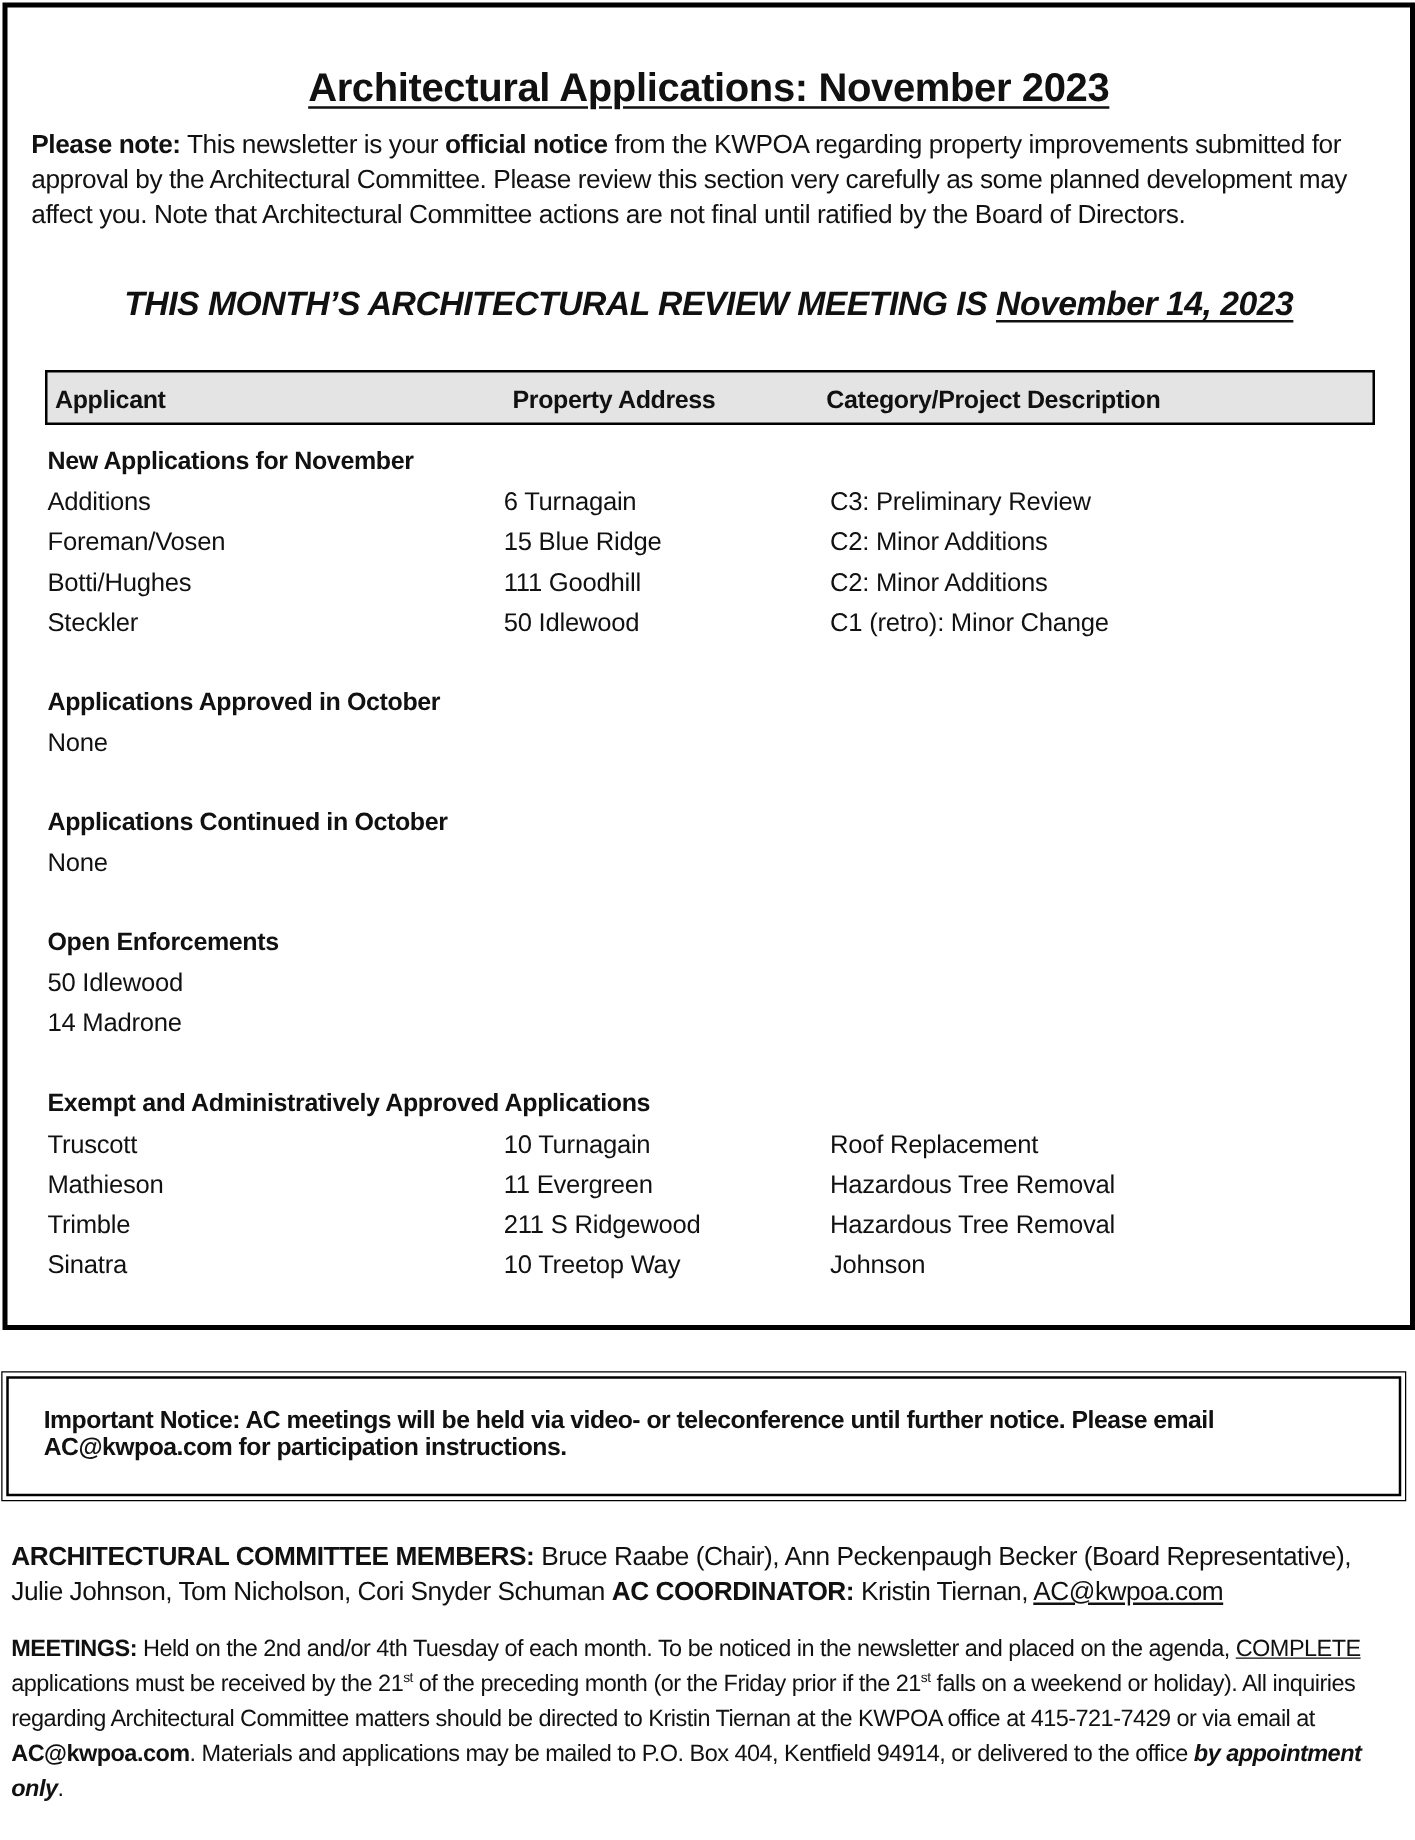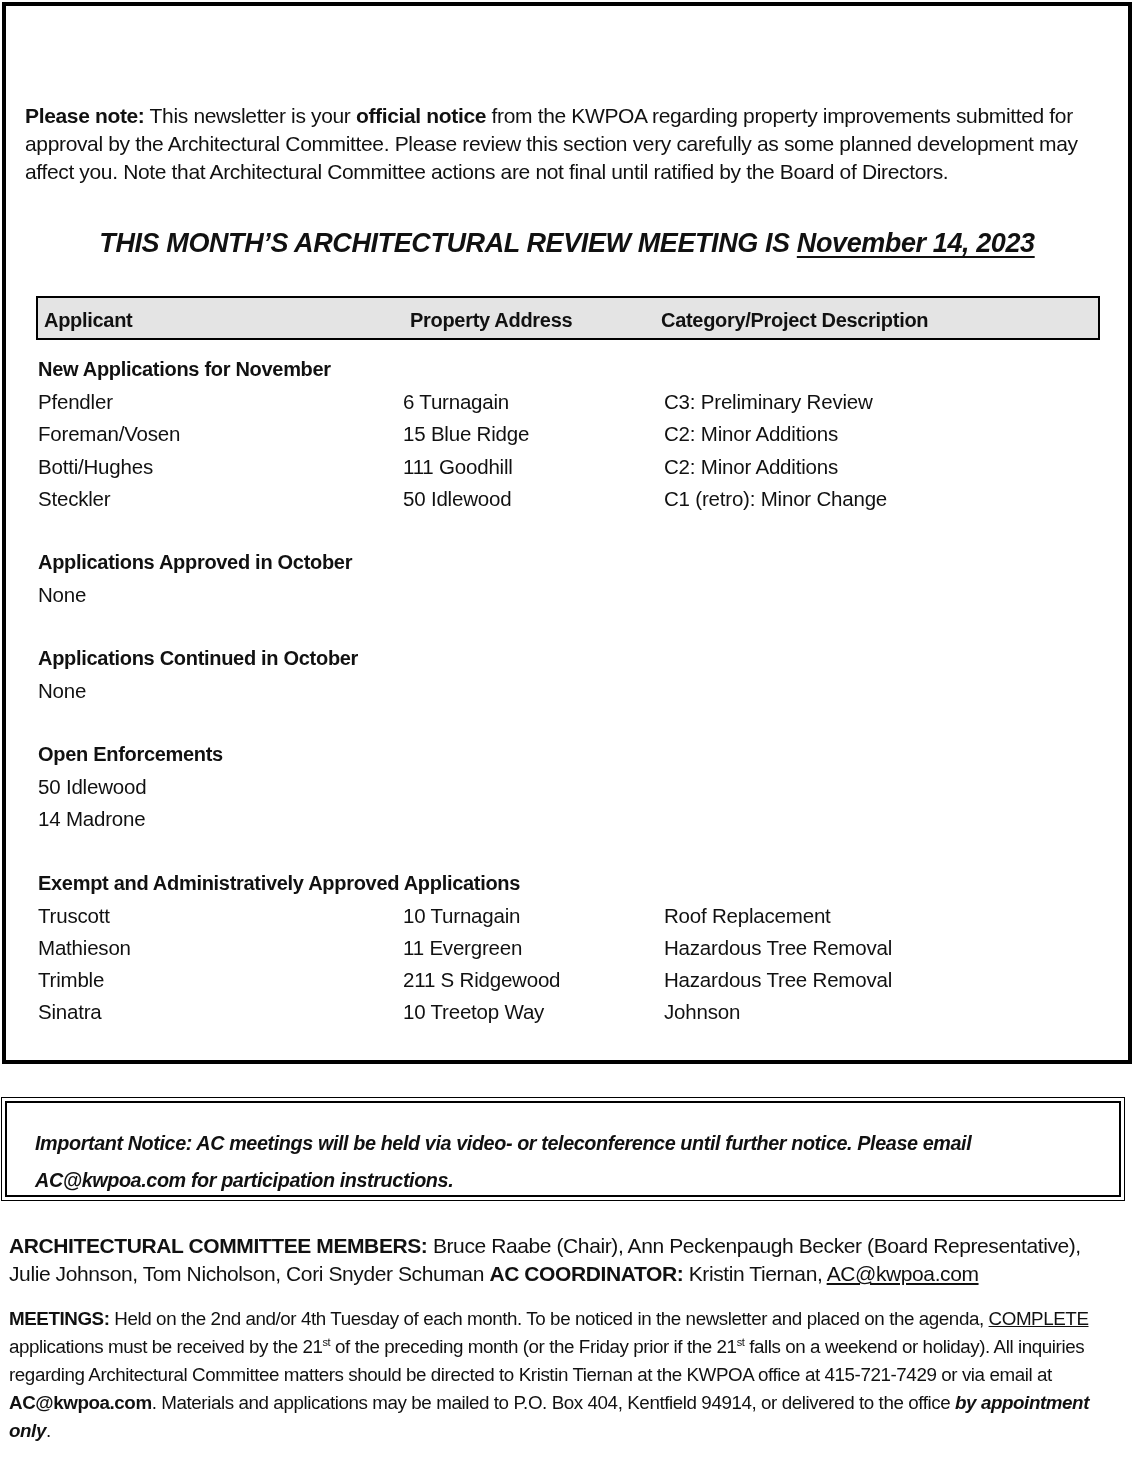--- a/index.html
+++ b/index.html
@@ -39,53 +39,54 @@
   .notice-box {
     position: absolute; left: 1px; top: 1097px; width: 1124px; height: 104px;
     border: 1px solid #000; box-sizing: border-box;
   }
   .notice-inner {
     position: absolute; left: 3px; top: 3px; right: 3px; bottom: 3px;
     border: 2px solid #000;
   }
   .notice-text {
     position: absolute; left: 28px; top: 22px; width: 1060px;
-    font-size: 19.8px; line-height: 37px; font-weight: bold; font-style: italic; letter-spacing: -0.4px;
+    font-size: 19.8px; line-height: 22px; font-weight: bold; letter-spacing: -0.4px;
   }
   .members {
     position: absolute; left: 9px; top: 1232px; width: 1115px;
     font-size: 21px; line-height: 28px; letter-spacing: -0.4px;
   }
   .meetings-para {
     position: absolute; left: 9px; top: 1305px; width: 1118px;
     font-size: 18.8px; line-height: 28px; letter-spacing: -0.42px;
   }
   .u { text-decoration: underline; }
   b { font-weight: bold; }
   sup { font-size: 11px; line-height: 0; }
 </style>
 </head>
 <body>
 
 <div class="main-box">
+  <div class="title"><span>Architectural Applications:  November 2023</span></div>
 
   <div class="intro"><b>Please note:</b><span>  This newsletter is your </span><b>official notice</b><span> from the KWPOA regarding property improvements submitted for approval by the Architectural Committee. Please review this section very carefully as some planned development may affect you. Note that Architectural Committee actions are not final until ratified by the Board of Directors.</span></div>
 
   <div class="meeting"><span>THIS MONTH’S ARCHITECTURAL REVIEW MEETING IS </span><span class="date">November 14, 2023</span></div>
 
   <div class="header-bar">
     <span class="col c1">Applicant</span>
     <span class="col c2">Property Address</span>
     <span class="col c3">Category/Project Description</span>
   </div>
 
   <div class="section" style="top:352px">
     <div class="sec-title" style="top:0">New Applications for November</div>
     <div class="row" style="top:32px">
-        <span class="col c1">Pfendler</span>
+        <span class="col c1">Additions</span>
         <span class="col c2">6 Turnagain</span>
         <span class="col c3">C3: Preliminary Review</span>
       </div>
     <div class="row" style="top:64px">
         <span class="col c1">Foreman/Vosen</span>
         <span class="col c2">15 Blue Ridge</span>
         <span class="col c3">C2: Minor Additions</span>
       </div>
     <div class="row" style="top:97px">
         <span class="col c1">Botti/Hughes</span>

